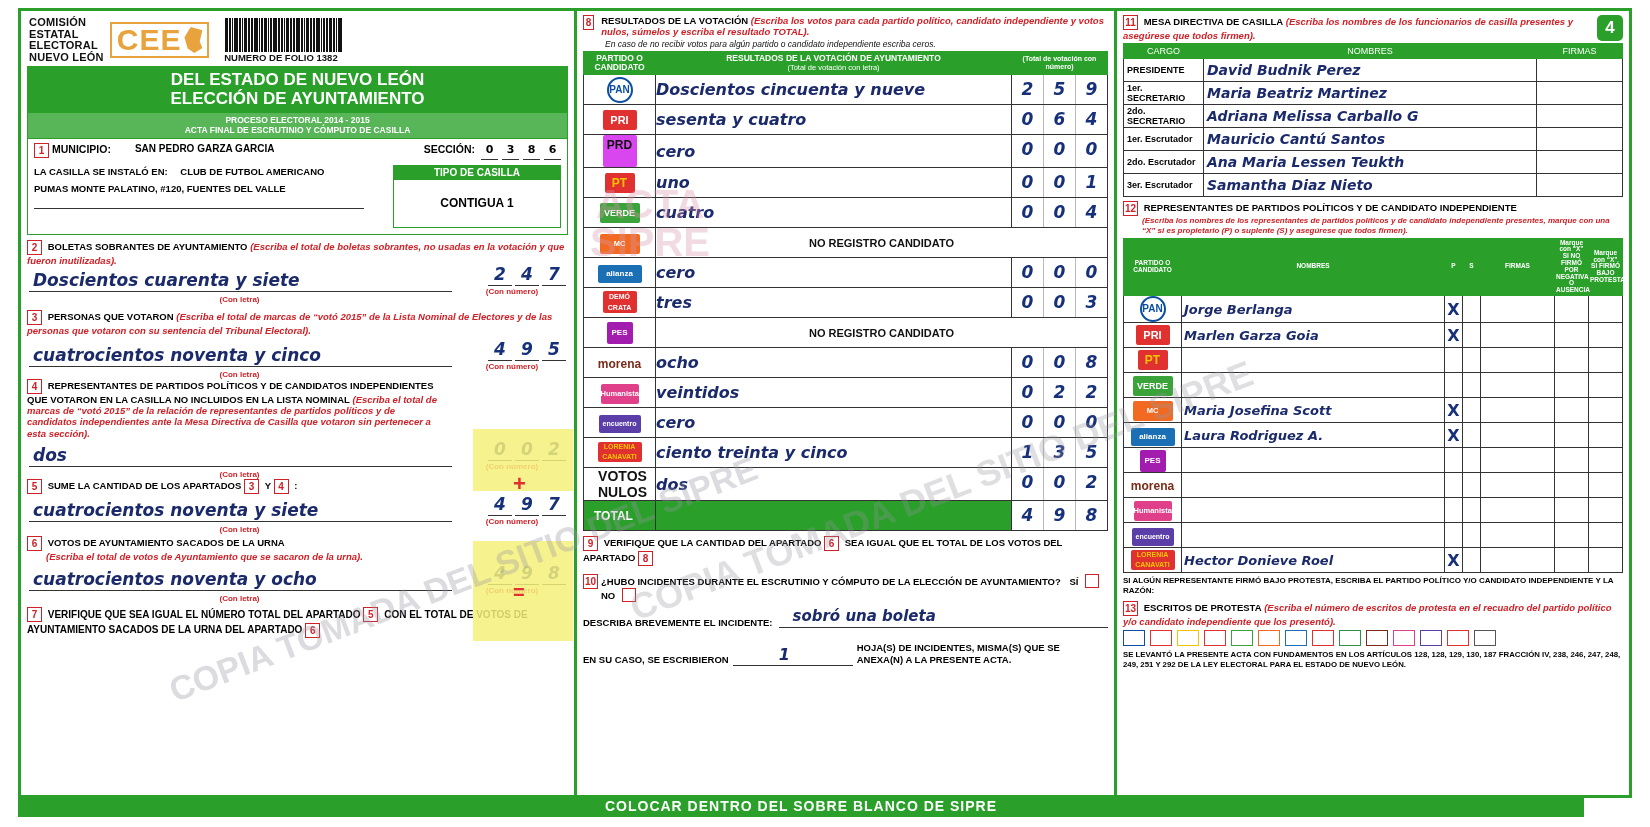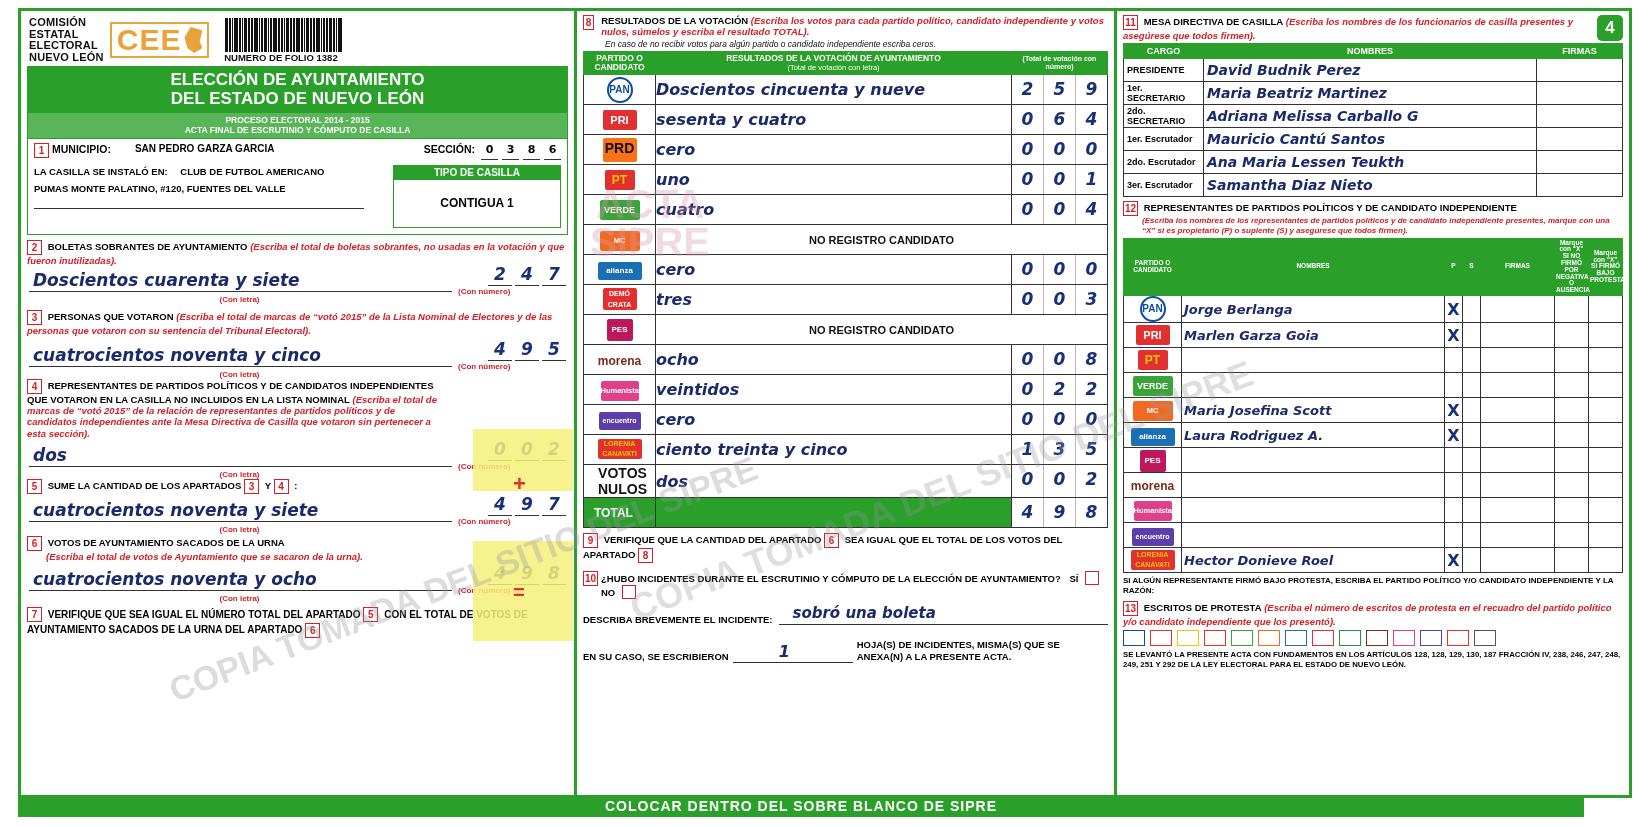--- a/index.html
+++ b/index.html
@@ -160,21 +160,21 @@
   .numbox .cells {
     display:flex; justify-content:flex-end; gap:3px;
   }
   .numbox .cells span {
     width:24px; height:22px;
     border-bottom:1px solid #333;
     font-family:"DejaVu Sans", sans-serif;
     font-style:italic; font-weight:bold;
     color:#17307a; font-size:17px; text-align:center;
   }
-  .numbox .cap { font-size:8px; font-weight:bold; color:#cf2127; margin-top:1px;}
+  .numbox .cap { text-align:center; font-size:8px; font-weight:bold; color:#cf2127; margin-top:1px;}
   .hand-script {
     position:absolute; left:6px; bottom:10px;
     font-size:17px;
   }
   .yellowbox {
     position:absolute;
     background:#f5f07a;
     opacity:0.85;
   }
 
@@ -207,42 +207,42 @@
   .row-total .lbl { padding-left:10px; font-size:12px; }
   .row-nulos .lbl { padding-left:6px; font-size:14px; font-weight:bold; color:#111;text-align:center;}
 
   
   .plogo {
     display:inline-block; line-height:1;
     font-weight:bold; text-align:center;
   }
   .pan { width:26px;height:26px;border-radius:50%;background:#fff;border:2px solid #0b4ea2;color:#0b4ea2;font-size:10px;line-height:22px;}
   .pri { width:34px;height:20px;background:#e03030;color:#fff;font-size:11px;line-height:20px;border-radius:2px;}
-  .prd { width:34px;height:24px;background:#f97316;color:#111;font-size:14px;line-height:20px;border-radius:2px;}
+  .prd { width:34px;height:32px;background:#d946ef;color:#111;font-size:12px;line-height:20px;border-radius:2px;}
   .pt  { width:30px;height:20px;background:#e03030;color:#f5c400;font-size:12px;line-height:20px;border-radius:2px;}
   .verde{ width:40px;height:20px;background:#3aa33a;color:#fff;font-size:9px;line-height:20px;border-radius:2px;}
   .mc  { width:40px;height:20px;background:#f26a21;color:#fff;font-size:7.5px;line-height:20px;border-radius:2px;}
   .alianza{width:44px;height:18px;background:#1b6fb5;color:#fff;font-size:8px;line-height:18px;border-radius:2px;}
   .demo{width:34px;height:22px;background:#e03030;color:#fff;font-size:7px;line-height:11px;border-radius:2px;}
-  .pes {width:26px;height:22px;background:#be185d;color:#fff;font-size:8px;line-height:22px;border-radius:2px;}
+  .pes {width:26px;height:22px;background:#a21caf;color:#fff;font-size:8px;line-height:22px;border-radius:2px;}
   .morena{color:#7b2b18;font-size:12px;}
   .hum {width:38px;height:20px;background:#e0408a;color:#fff;font-size:7.5px;line-height:20px;border-radius:2px;}
   .enc {width:42px;height:18px;background:#5b3ea8;color:#fff;font-size:7px;line-height:18px;border-radius:2px;}
   .lc  {width:44px;height:20px;background:#e03030;color:#f5c400;font-size:7px;line-height:10px;border-radius:2px;}
 
   
   .msec { margin-top:5px; font-size:9.5px; font-weight:bold; line-height:1.25; }
   .chkbox { display:inline-block;width:14px;height:14px;border:1px solid #cf2127;vertical-align:-3px;margin:0 4px;}
   .inc-line { border-bottom:1px solid #333; flex:1; }
 
   
   .rsec-title { font-size:9.5px; font-weight:bold; line-height:1.2; }
   table.mesa { width:100%; border-collapse:collapse; table-layout:fixed; margin-top:2px;}
   table.mesa th {
-    background:#2aa02a;color:#fff;font-size:9px;font-weight:bold;border:1px solid #2aa02a;padding:2px;
+    background:#2aa02a;color:#fff;font-size:9px;font-weight:normal;border:1px solid #2aa02a;padding:2px;
   }
   table.mesa td { border:1px solid #333; height:23px; font-size:9px; padding:0 3px; }
   td.cargo { width:80px; font-weight:bold; font-size:8.5px; }
   td.nombre .hand { font-size:14px; }
   td.firma { width:86px; }
 
   table.reps { width:100%; border-collapse:collapse; table-layout:fixed; margin-top:2px;}
   table.reps th {
     background:#2aa02a;color:#fff;font-size:6.5px;font-weight:bold;border:1px solid #2aa02a;padding:1px; line-height:1.05;
   }
@@ -328,22 +328,22 @@
               <i style="width:3px"></i>
               <i></i>
               <i style="width:1px"></i>
               <i style="width:4px"></i>
           </div>
           <div class="folio">NUMERO DE FOLIO 1382</div>
         </div>
       </div>
 
       <div class="title-band">
+        <div class="t1">DEL ESTADO DE NUEVO LEÓN</div>
         <div class="t1">ELECCIÓN DE AYUNTAMIENTO</div>
-        <div class="t1">DEL ESTADO DE NUEVO LEÓN</div>
       </div>
       <div class="proc">
         <div>PROCESO ELECTORAL  2014 - 2015</div>
         <div>ACTA FINAL DE ESCRUTINIO Y CÓMPUTO DE CASILLA</div>
       </div>
 
       <div class="muni">
         <div class="muni-row">
           <span class="num-badge">1</span>
           <span class="muni-label">MUNICIPIO:</span>

